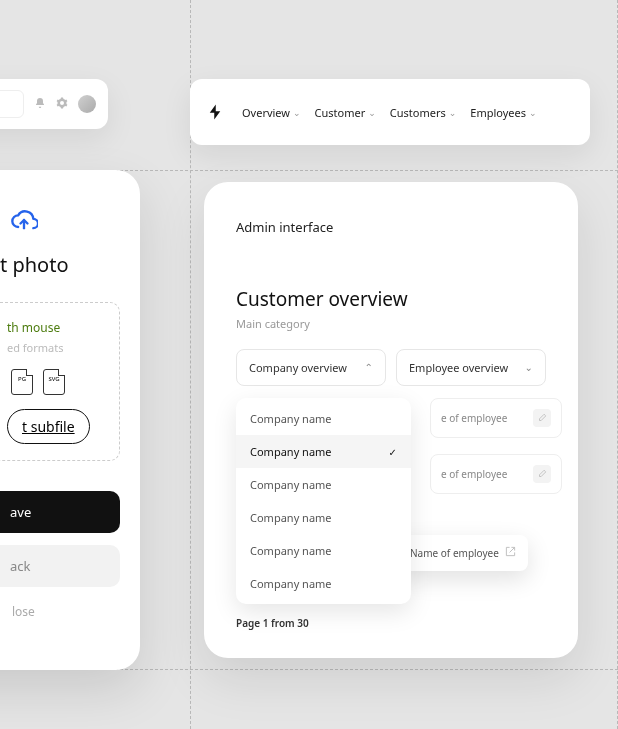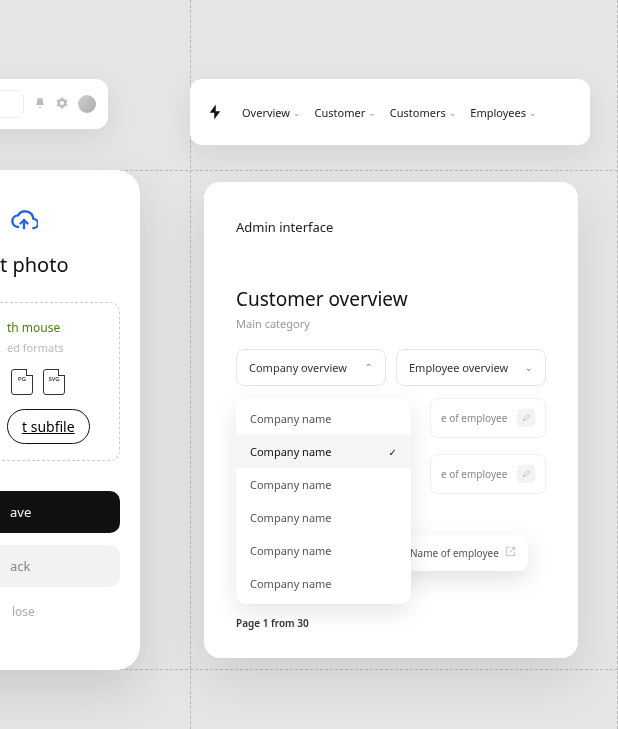--- a/index.html
+++ b/index.html
@@ -195,21 +195,21 @@
 }
 
 
 .main-card {
   position: absolute;
   left: 204px;
   top: 182px;
   width: 374px;
   height: 476px;
   background: #fff;
-  border-radius: 16px;
+  border-radius: 24px;
   box-shadow: 0 20px 50px rgba(0,0,0,0.10);
   padding: 36px 32px;
 }
 .admin-label {
   font-size: 13px;
   color: #222;
   margin-bottom: 50px;
 }
 .section-title {
   font-size: 19px;
@@ -267,21 +267,21 @@
 
 .emp-items {
   position: absolute;
   left: 226px;
   top: 216px;
   display: flex;
   flex-direction: column;
   gap: 16px;
 }
 .emp-item {
-  width: 116px;
+  width: 132px;
   border: 1px solid #eee;
   border-radius: 8px;
   padding: 10px 10px;
   font-size: 10px;
   color: #888;
   display: flex;
   justify-content: space-between;
   align-items: center;
   background: #fff;
 }

